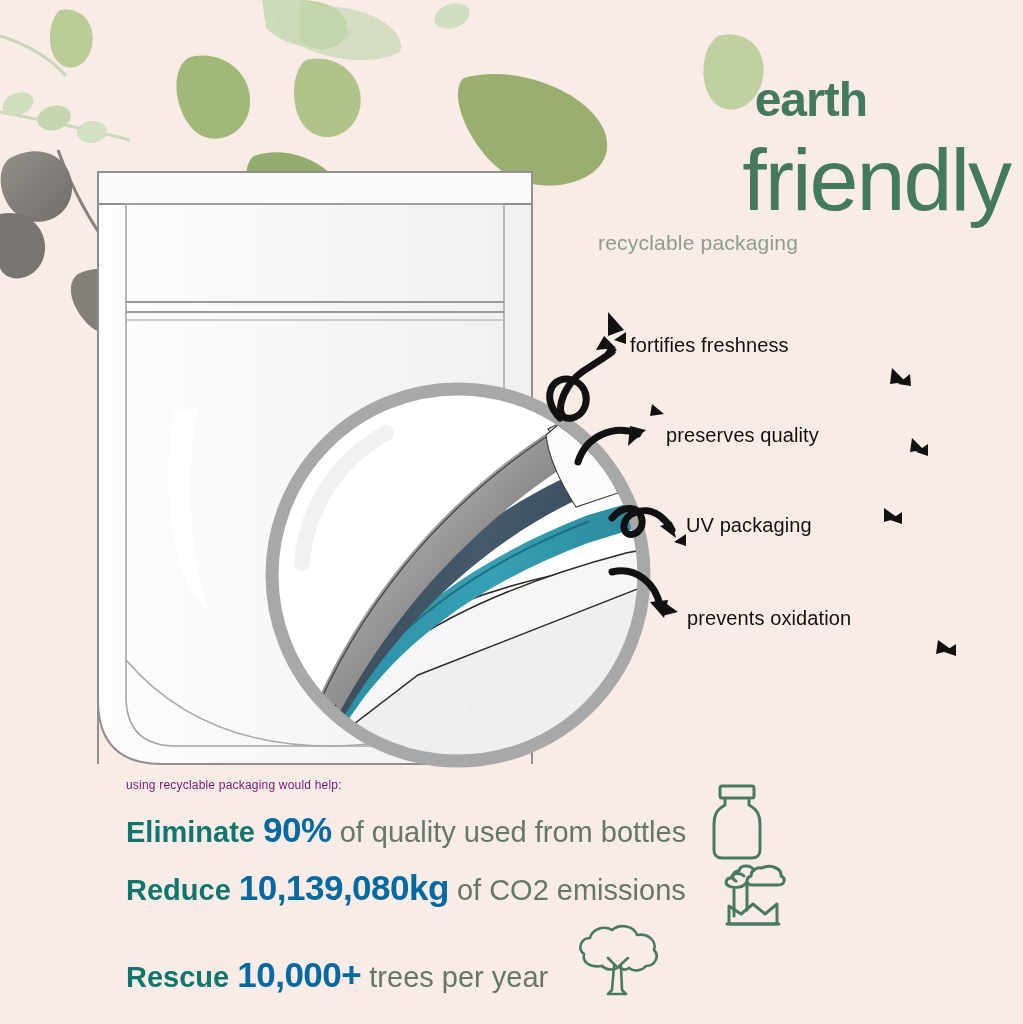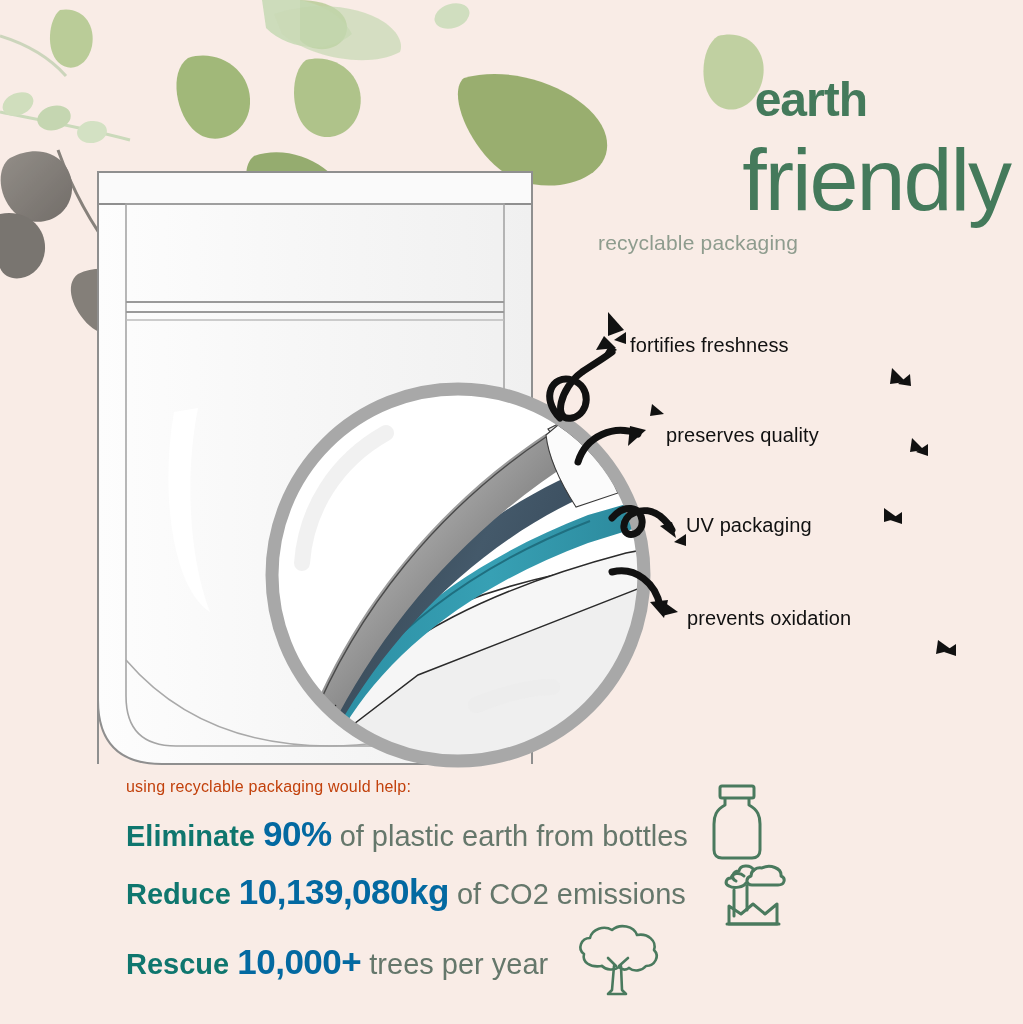--- a/index.html
+++ b/index.html
@@ -39,28 +39,28 @@
   .feature{position:absolute;font-size:20px;color:#111;white-space:nowrap;letter-spacing:0.1px;}
   .f1{left:630px;top:334px;}
   .f2{left:666px;top:424px;}
   .f3{left:686px;top:514px;}
   .f4{left:676px;top:607px;margin-left:11px;}
 
   .arrowsvg{position:absolute;left:0;top:0;width:1023px;height:1024px;pointer-events:none;}
 
   
   .stats{position:absolute;left:126px;top:778px;width:800px;}
-  .stats-intro{font-size:16px;color:#c2410c;letter-spacing:0.2px;}
+  .stats-intro{font-size:12px;color:#701a75;letter-spacing:0.2px;}
   .stat-line{margin-top:20px;font-size:29px;color:#65776b;letter-spacing:0;}
   .stat-line .verb{font-weight:bold;color:#0f766e;}
   .stat-line .num{font-weight:bold;color:#0369a1;font-size:35px;letter-spacing:-0.5px;}
   .stat-line .rest{color:#65776b;}
   .sl1{margin-top:18px;}
   .sl2{margin-top:18px;}
-  .sl3{margin-top:30px;}
+  .sl3{margin-top:47px;}
 
   .icon-bottle{position:absolute;left:706px;top:782px;}
   .icon-factory{position:absolute;left:718px;top:862px;}
   .icon-tree{position:absolute;left:572px;top:922px;}
 </style>
 </head>
 <body>
 
 <div id="stage">
 
@@ -267,21 +267,21 @@
   <div class="feature f2">preserves quality</div>
   <div class="feature f3">UV packaging</div>
   <div class="feature f4">prevents oxidation</div>
 
   <div class="stats">
     <div class="stats-intro">using recyclable packaging would help:</div>
 
     <div class="stat-line sl1">
       <span class="verb">Eliminate</span>
       <span class="num">90%</span>
-      <span class="rest">of plastic earth from bottles</span>
+      <span class="rest">of quality used from bottles</span>
     </div>
 
     <div class="stat-line sl2">
       <span class="verb">Reduce</span>
       <span class="num">10,139,080kg</span>
       <span class="rest">of CO2 emissions</span>
     </div>
 
     <div class="stat-line sl3">
       <span class="verb">Rescue</span>

